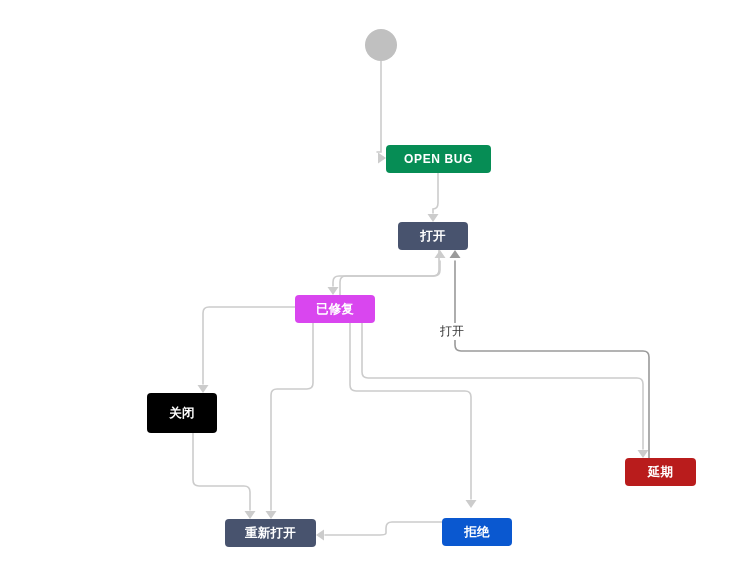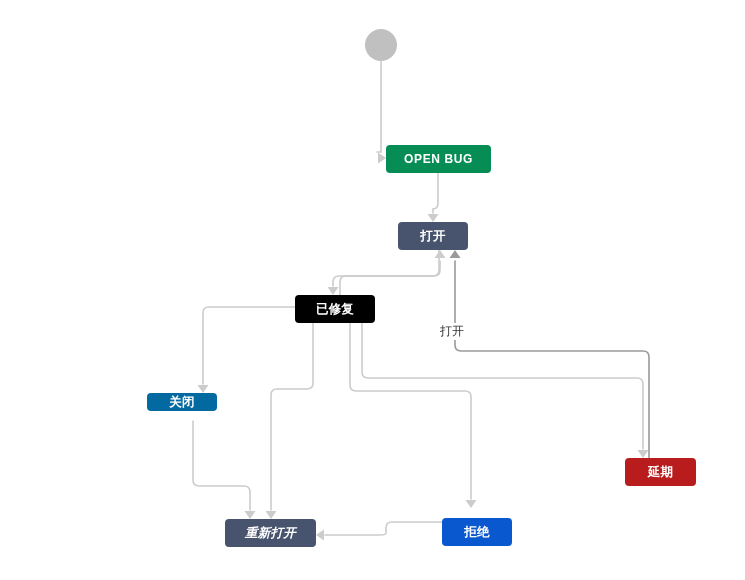--- a/index.html
+++ b/index.html
@@ -87,33 +87,33 @@
     </svg>
 
   <div id="node-layer">
       <div class="start-node" style="left: 365px; top: 29px; width: 32px; height: 32px; background: rgb(192, 192, 192);"></div>
       <div class="node node-latin" style="left: 386px; top: 145px; width: 105px; height: 28px; background: rgb(6, 141, 85); color: rgb(255, 255, 255);">
         <span>OPEN BUG</span>
       </div>
       <div class="node node-cjk" style="left: 398px; top: 222px; width: 70px; height: 28px; background: rgb(72, 83, 110); color: rgb(255, 255, 255);">
         <span>打开</span>
       </div>
-      <div class="node node-cjk" style="left: 295px; top: 295px; width: 80px; height: 28px; background: #000000; color: rgb(255, 255, 255);">
+      <div class="node node-cjk" style="left: 295px; top: 295px; width: 80px; height: 28px; background: #d946ef; color: rgb(255, 255, 255);">
         <span>已修复</span>
       </div>
-      <div class="node node-cjk" style="left: 147px; top: 393px; width: 70px; height: 18px; background: #0369a1; color: rgb(255, 255, 255);">
+      <div class="node node-cjk" style="left: 147px; top: 393px; width: 70px; height: 40px; background: #000000; color: rgb(255, 255, 255);">
         <span>关闭</span>
       </div>
       <div class="node node-cjk" style="left: 625px; top: 458px; width: 71px; height: 28px; background: #b91c1c; color: rgb(255, 255, 255);">
         <span>延期</span>
       </div>
       <div class="node node-cjk" style="left: 442px; top: 508px; width: 70px; height: 28px; background: rgb(10, 88, 208); color: rgb(255, 255, 255); margin-top: 10px;">
         <span>拒绝</span>
       </div>
-      <div class="node node-cjk" style="left: 225px; top: 519px; width: 91px; height: 28px; background: rgb(72, 83, 110); color: rgb(255, 255, 255); font-style: italic;">
+      <div class="node node-cjk" style="left: 225px; top: 519px; width: 91px; height: 28px; background: rgb(72, 83, 110); color: rgb(255, 255, 255);">
         <span>重新打开</span>
       </div>
     </div>
   <div id="label-layer">
       <div class="edge-label" style="left: 438px; top: 323px; color: rgb(51, 51, 51);">打开</div>
     </div>
 
 </div>
 
 </body></html>

